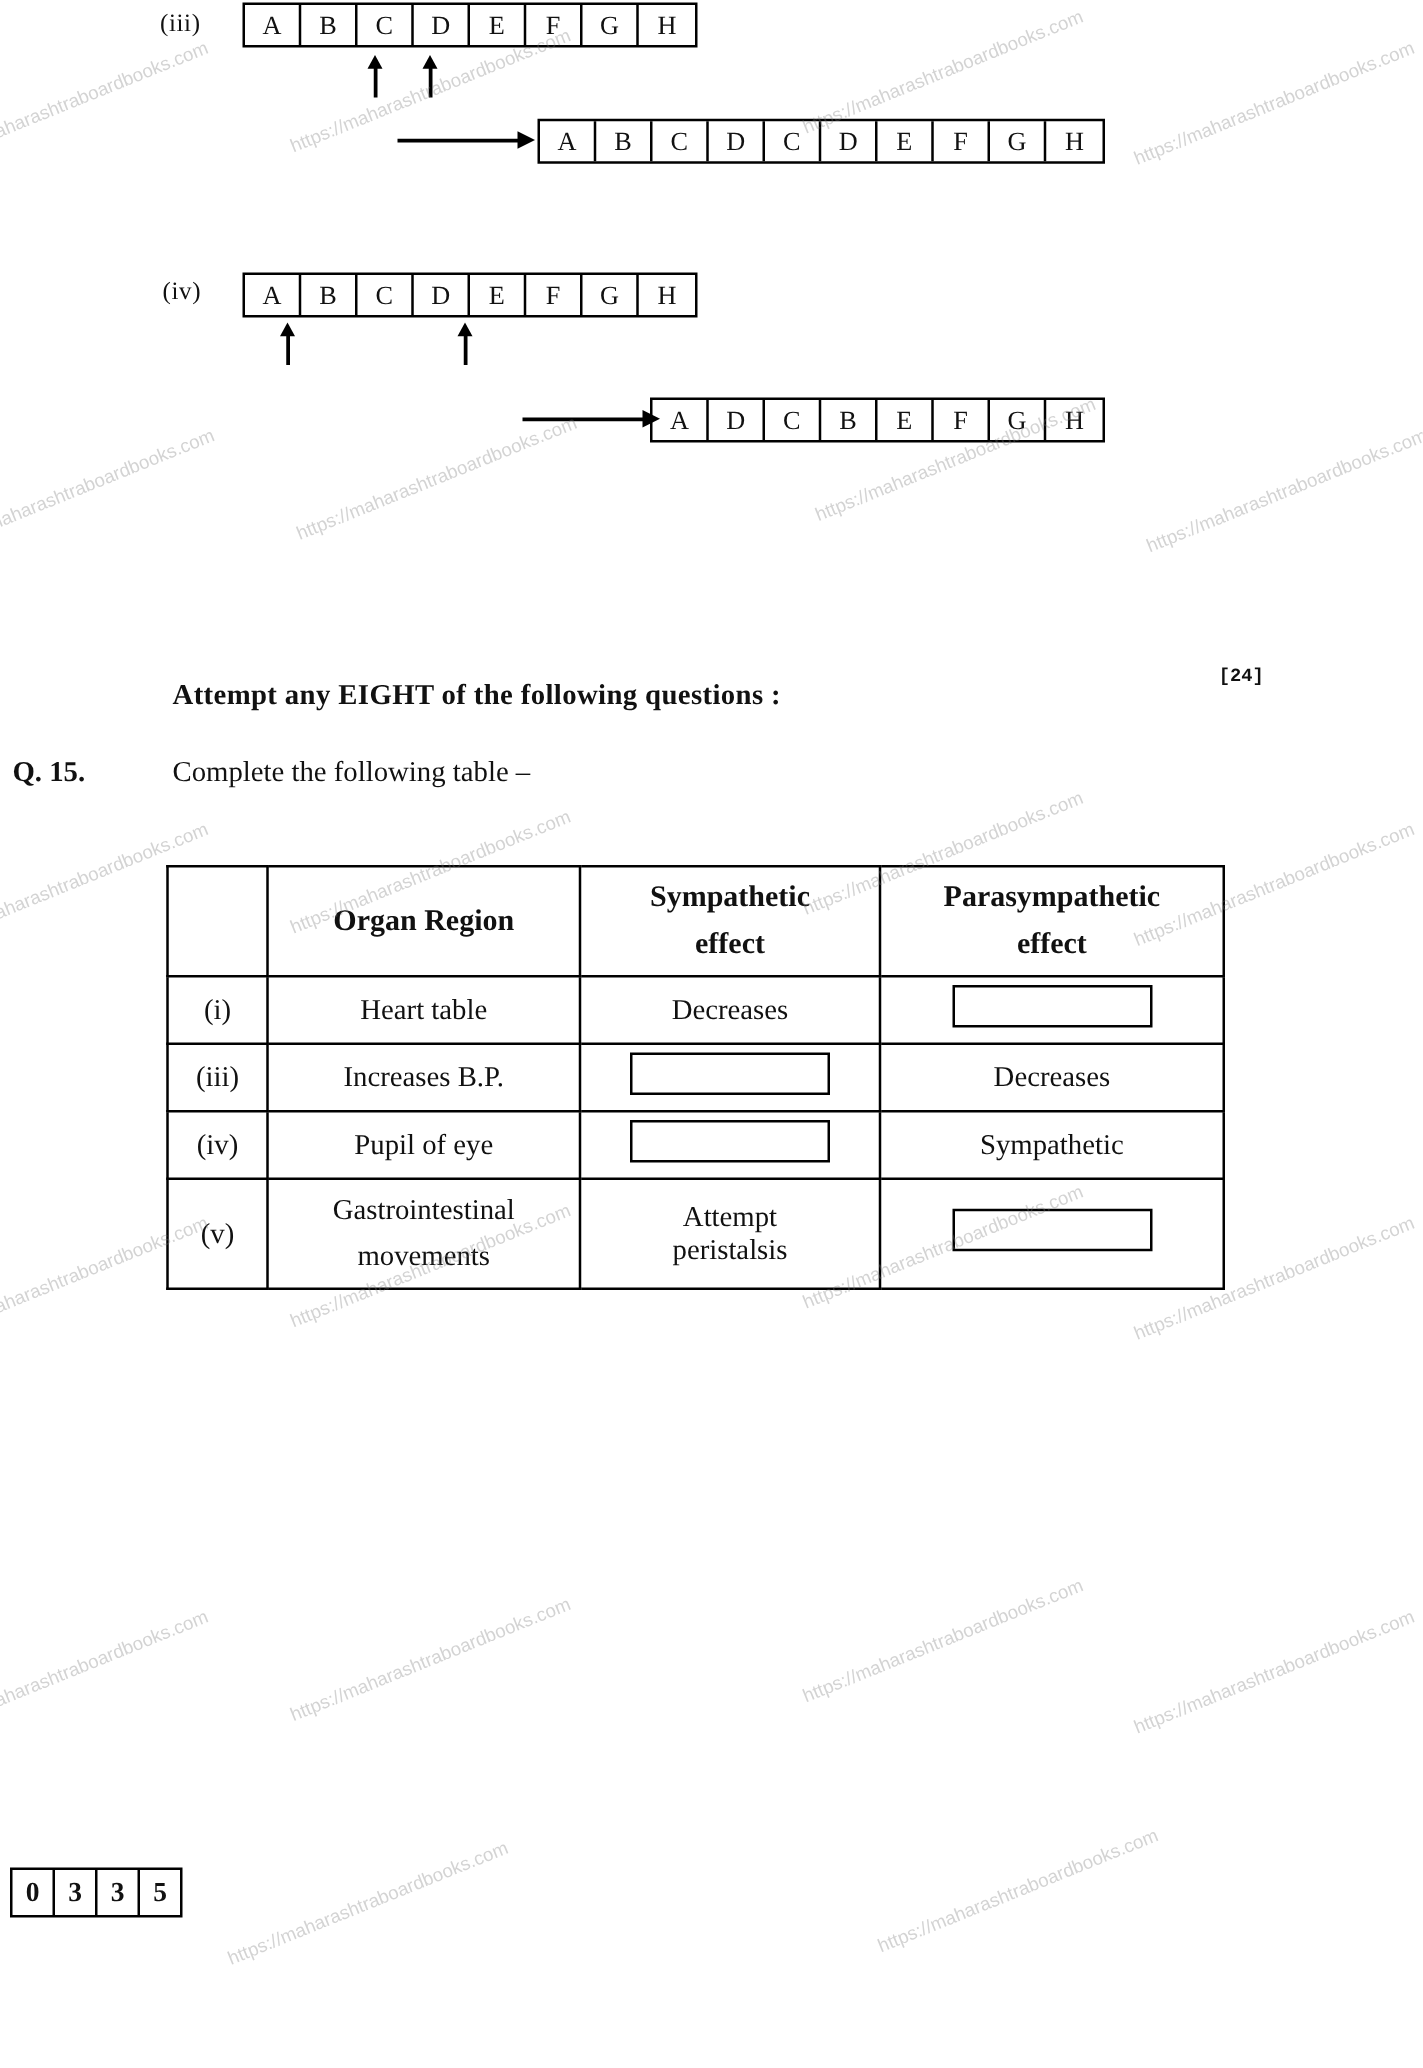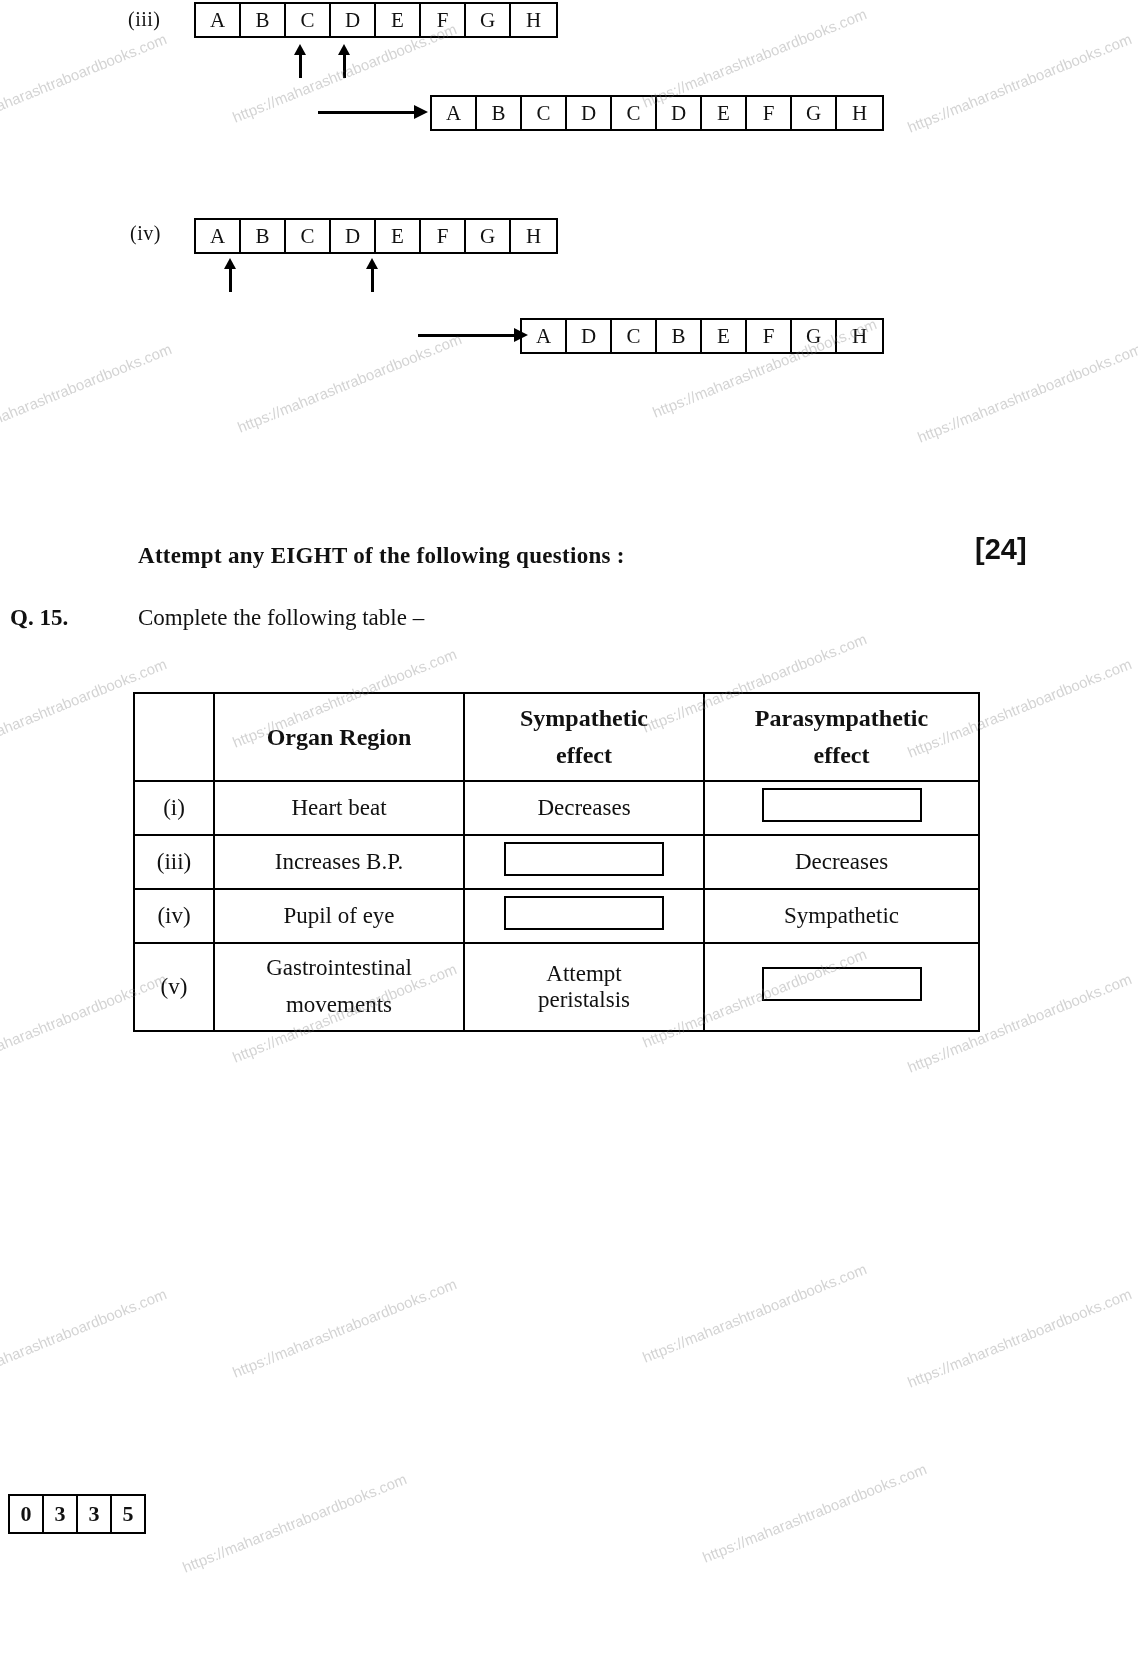--- a/index.html
+++ b/index.html
@@ -124,23 +124,23 @@
 
   .instruction {
     position: absolute;
     font-family: "Liberation Serif", serif;
     font-weight: bold;
     font-size: 23px;
     letter-spacing: 0.3px;
   }
   .marks {
     position: absolute;
-    font-family: Liberation Sans, sans-serif;
-    font-weight: bold;
-    font-size: 29px;
+    font-family: Liberation Mono, monospace;
+    font-weight: bold;
+    font-size: 15px;
   }
   .qno {
     position: absolute;
     font-family: "Liberation Serif", serif;
     font-size: 23px;
     font-weight: bold;
   }
   .qtext {
     position: absolute;
     font-family: "Liberation Serif", serif;
@@ -302,21 +302,21 @@
         <th>
           <div>Parasympathetic</div>
           <div>effect</div>
         </th>
       </tr>
     </thead>
     <tbody id="table-body">
         <tr>
           <td class="idx">(i)</td>
           <td class="organ">
-            <div>Heart beat</div>
+            <div>Heart table</div>
           </td>
           <td>
             <div>Decreases</div>
           </td>
           <td><span class="blank-box"></span></td>
         </tr>
         <tr>
           <td class="idx">(iii)</td>
           <td class="organ">
             <div>Increases B.P.</div>

